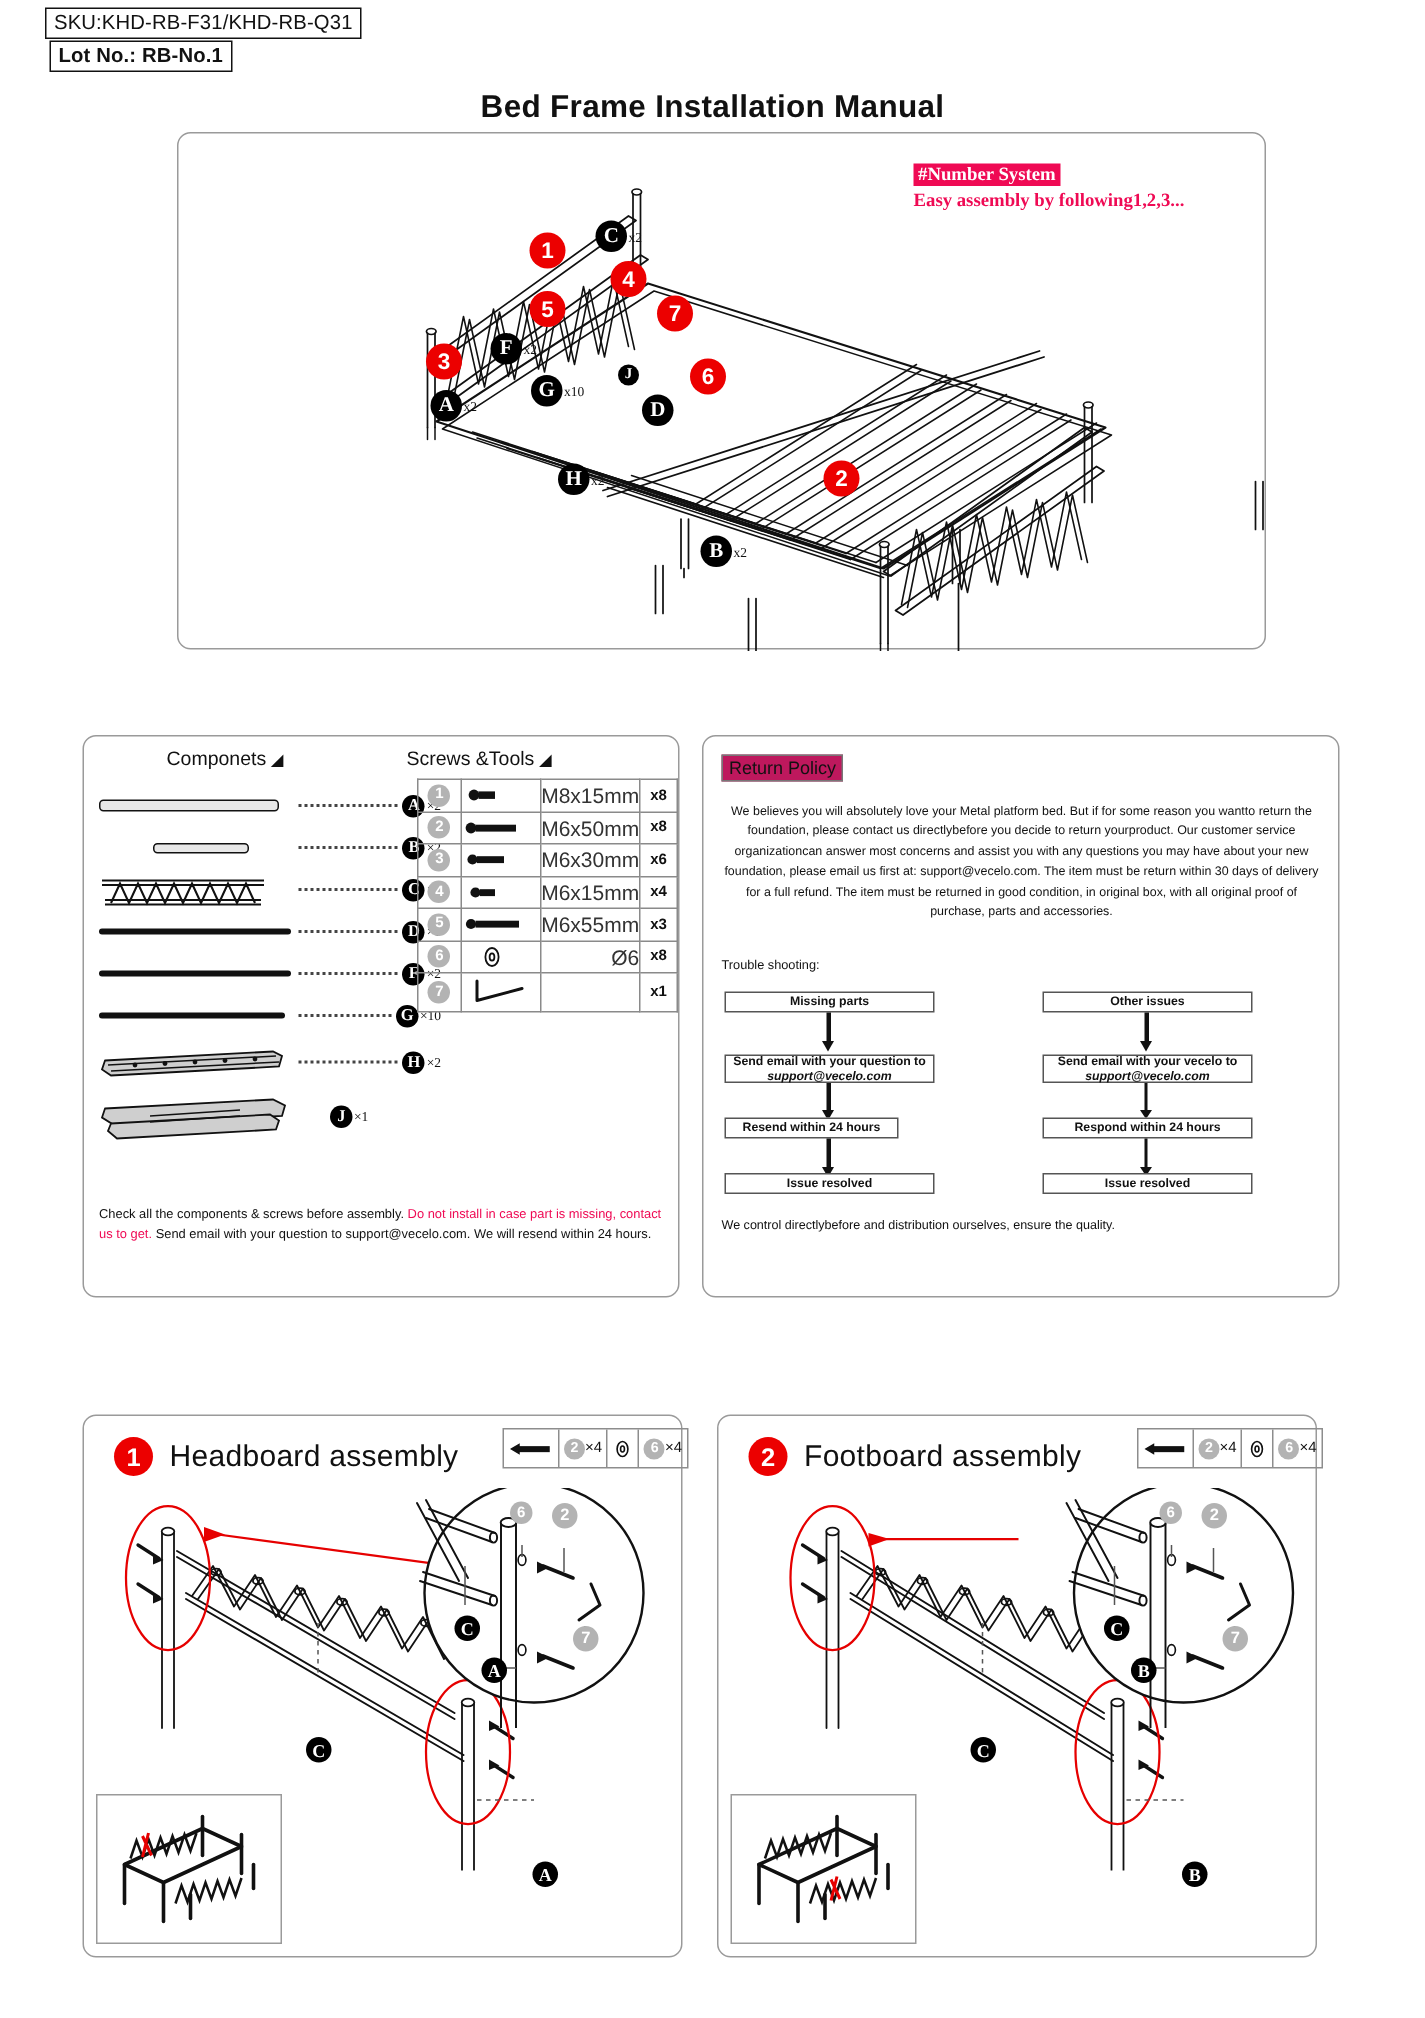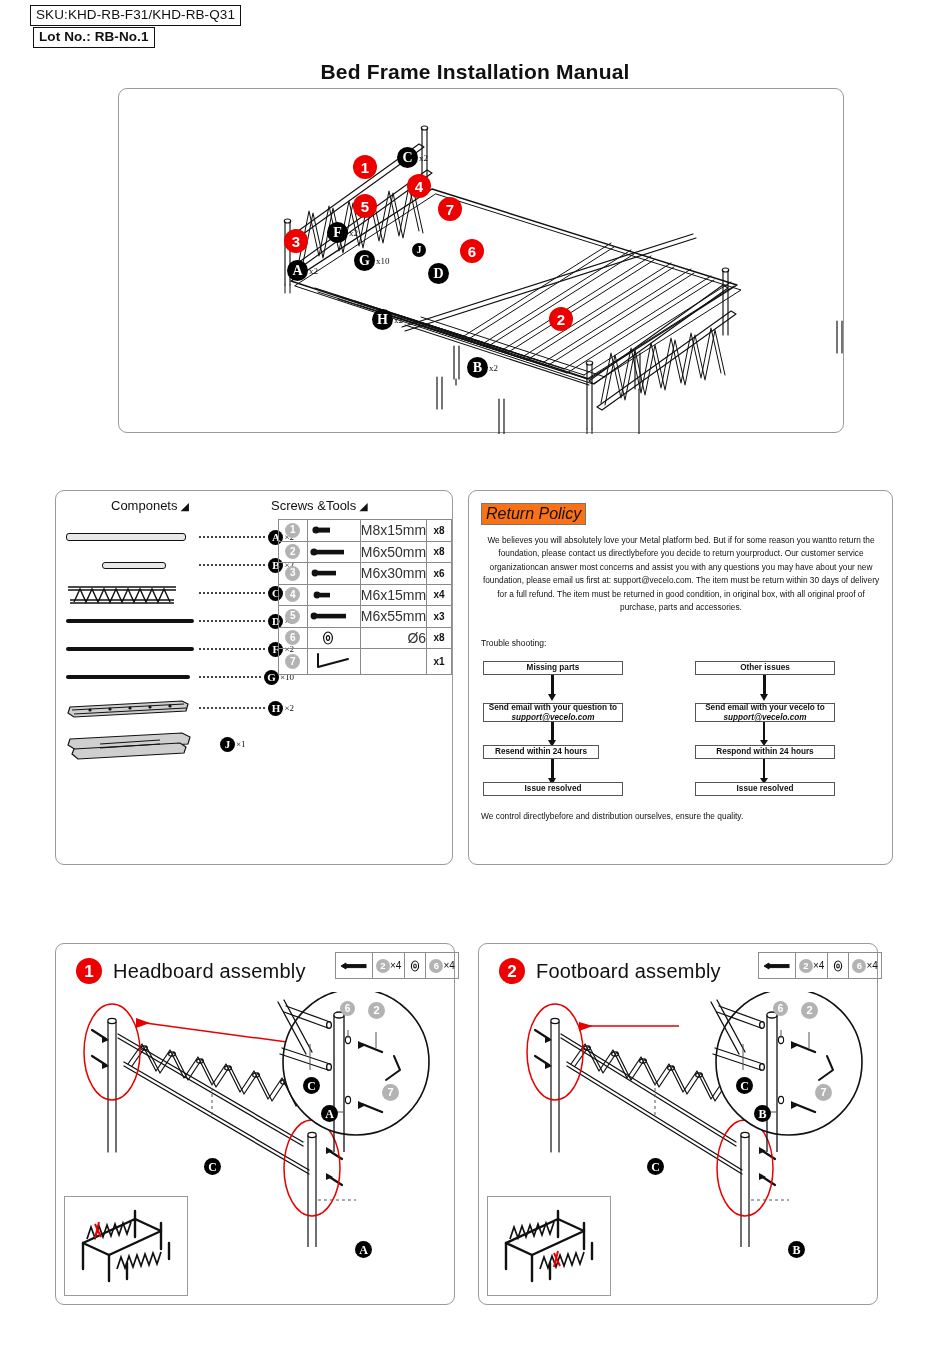--- a/index.html
+++ b/index.html
@@ -62,22 +62,22 @@
   table.screws{border-collapse:collapse;font-size:9.5px;}
   table.screws td{border:1px solid #8a8a8a;padding:0;height:20.5px;vertical-align:middle;}
   td.c-num{width:30px;text-align:center;}
   td.c-pic{width:52px;text-align:center;}
   td.c-spec{width:62px;text-align:right;padding-right:4px;color:#333;font-size:14px;}
   td.c-qty{width:26px;text-align:center;font-weight:bold;font-size:10px;}
   .num-bub{width:15px;height:15px;font-size:10px;margin:0 auto;}
 
   
   .rp-tag{
-    display:inline-block;border:1px solid #777;background:#f97316;
-    padding:1px 4px;font-size:16px;font-style:italic;
+    display:inline-block;border:1px solid #777;background:#be185d;
+    padding:1px 4px;font-size:12px;
   }
   .rp-body{font-size:8.3px;line-height:1.62;color:#111;text-align:center;}
   .ts-label{font-size:8.5px;}
   .fbox{
     border:1px solid #555;text-align:center;font-size:8.2px;font-weight:bold;
     background:#fff;box-sizing:border-box;display:flex;align-items:center;
     justify-content:center;line-height:1.15;
   }
   .fbox .em{font-style:italic;}
   .arrowdown{position:absolute;background:#111;width:2.5px;}
@@ -110,20 +110,24 @@
 <div class="abs" style="left:30px;top:5px;">
   <span class="sku-box">SKU:KHD-RB-F31/KHD-RB-Q31</span>
 </div>
 <div class="abs" style="left:33px;top:27px;font-weight:bold;">
   <span class="lot-box">Lot No.: RB-No.1</span>
 </div>
 <div class="abs title" style="left:0;top:60px;width:950px;">Bed Frame Installation Manual</div>
 
 <div class="abs panel" style="left:118px;top:88px;width:726px;height:345px;">
 
+  <div class="abs" style="left:490px;top:18px;text-align:left;">
+    <span class="ns-tag">#Number System</span>
+    <span class="ns-sub">Easy assembly by following1,2,3...</span>
+  </div>
 
   <svg class="abs" style="left:0;top:0;" width="726" height="345" viewBox="0 0 726 345">
     <g fill="none" stroke="#111" stroke-width="1.15" stroke-linecap="round" stroke-linejoin="round">
 
       <path d="M168,150 L300,55 L305,58 L173,153 Z" fill="#fff"></path>
       <path d="M176,176 L308,81 L313,84 L181,179 Z" fill="#fff"></path>
 
       <path d="M180,172 L190,122 L200,167 L210,117 L220,162 L230,112 L240,157 L250,107 L260,152 L270,102 L280,147 L290,97 L300,142" stroke-width="1.05"></path>
       <path d="M184,174 L194,124 L204,169 L214,119 L224,164 L234,114 L244,159 L254,109 L264,154 L274,104 L284,149 L294,99 L304,144" stroke-width="1.05"></path>
 
@@ -457,20 +461,25 @@
                 <path d="M10,3 L10,16 L40,8"></path>
               </g>
             </svg>
       </td>
       <td class="c-spec"></td>
       <td class="c-qty">x1</td>
     </tr>
   </tbody>
     </table>
 
+  <div class="abs note" style="left:10px;top:312px;width:378px;">
+    <span>Check all the components &amp; screws before assembly.</span>
+    <span class="warn">Do not install in case part is missing, contact us to get.</span>
+    <span>Send email with your question to support@vecelo.com.  We will resend within 24 hours.</span>
+  </div>
 </div>
 
 <div class="abs panel" style="left:468px;top:490px;width:425px;height:375px;">
 
   <div class="abs" style="left:12px;top:12px;">
     <span class="rp-tag">Return Policy</span>
   </div>
 
   <div class="abs rp-body" style="left:12px;top:43px;width:400px;">We believes you will absolutely love your Metal platform bed. But if for some reason you wantto return the foundation, please contact us directlybefore you decide to return yourproduct. Our customer service organizationcan answer most concerns and assist you with any questions you may have about your new foundation, please email us first at: support@vecelo.com. The item must be return within 30 days of delivery for a full refund. The item must be returned in good condition, in original box, with all original proof of purchase, parts and accessories.</div>
 

